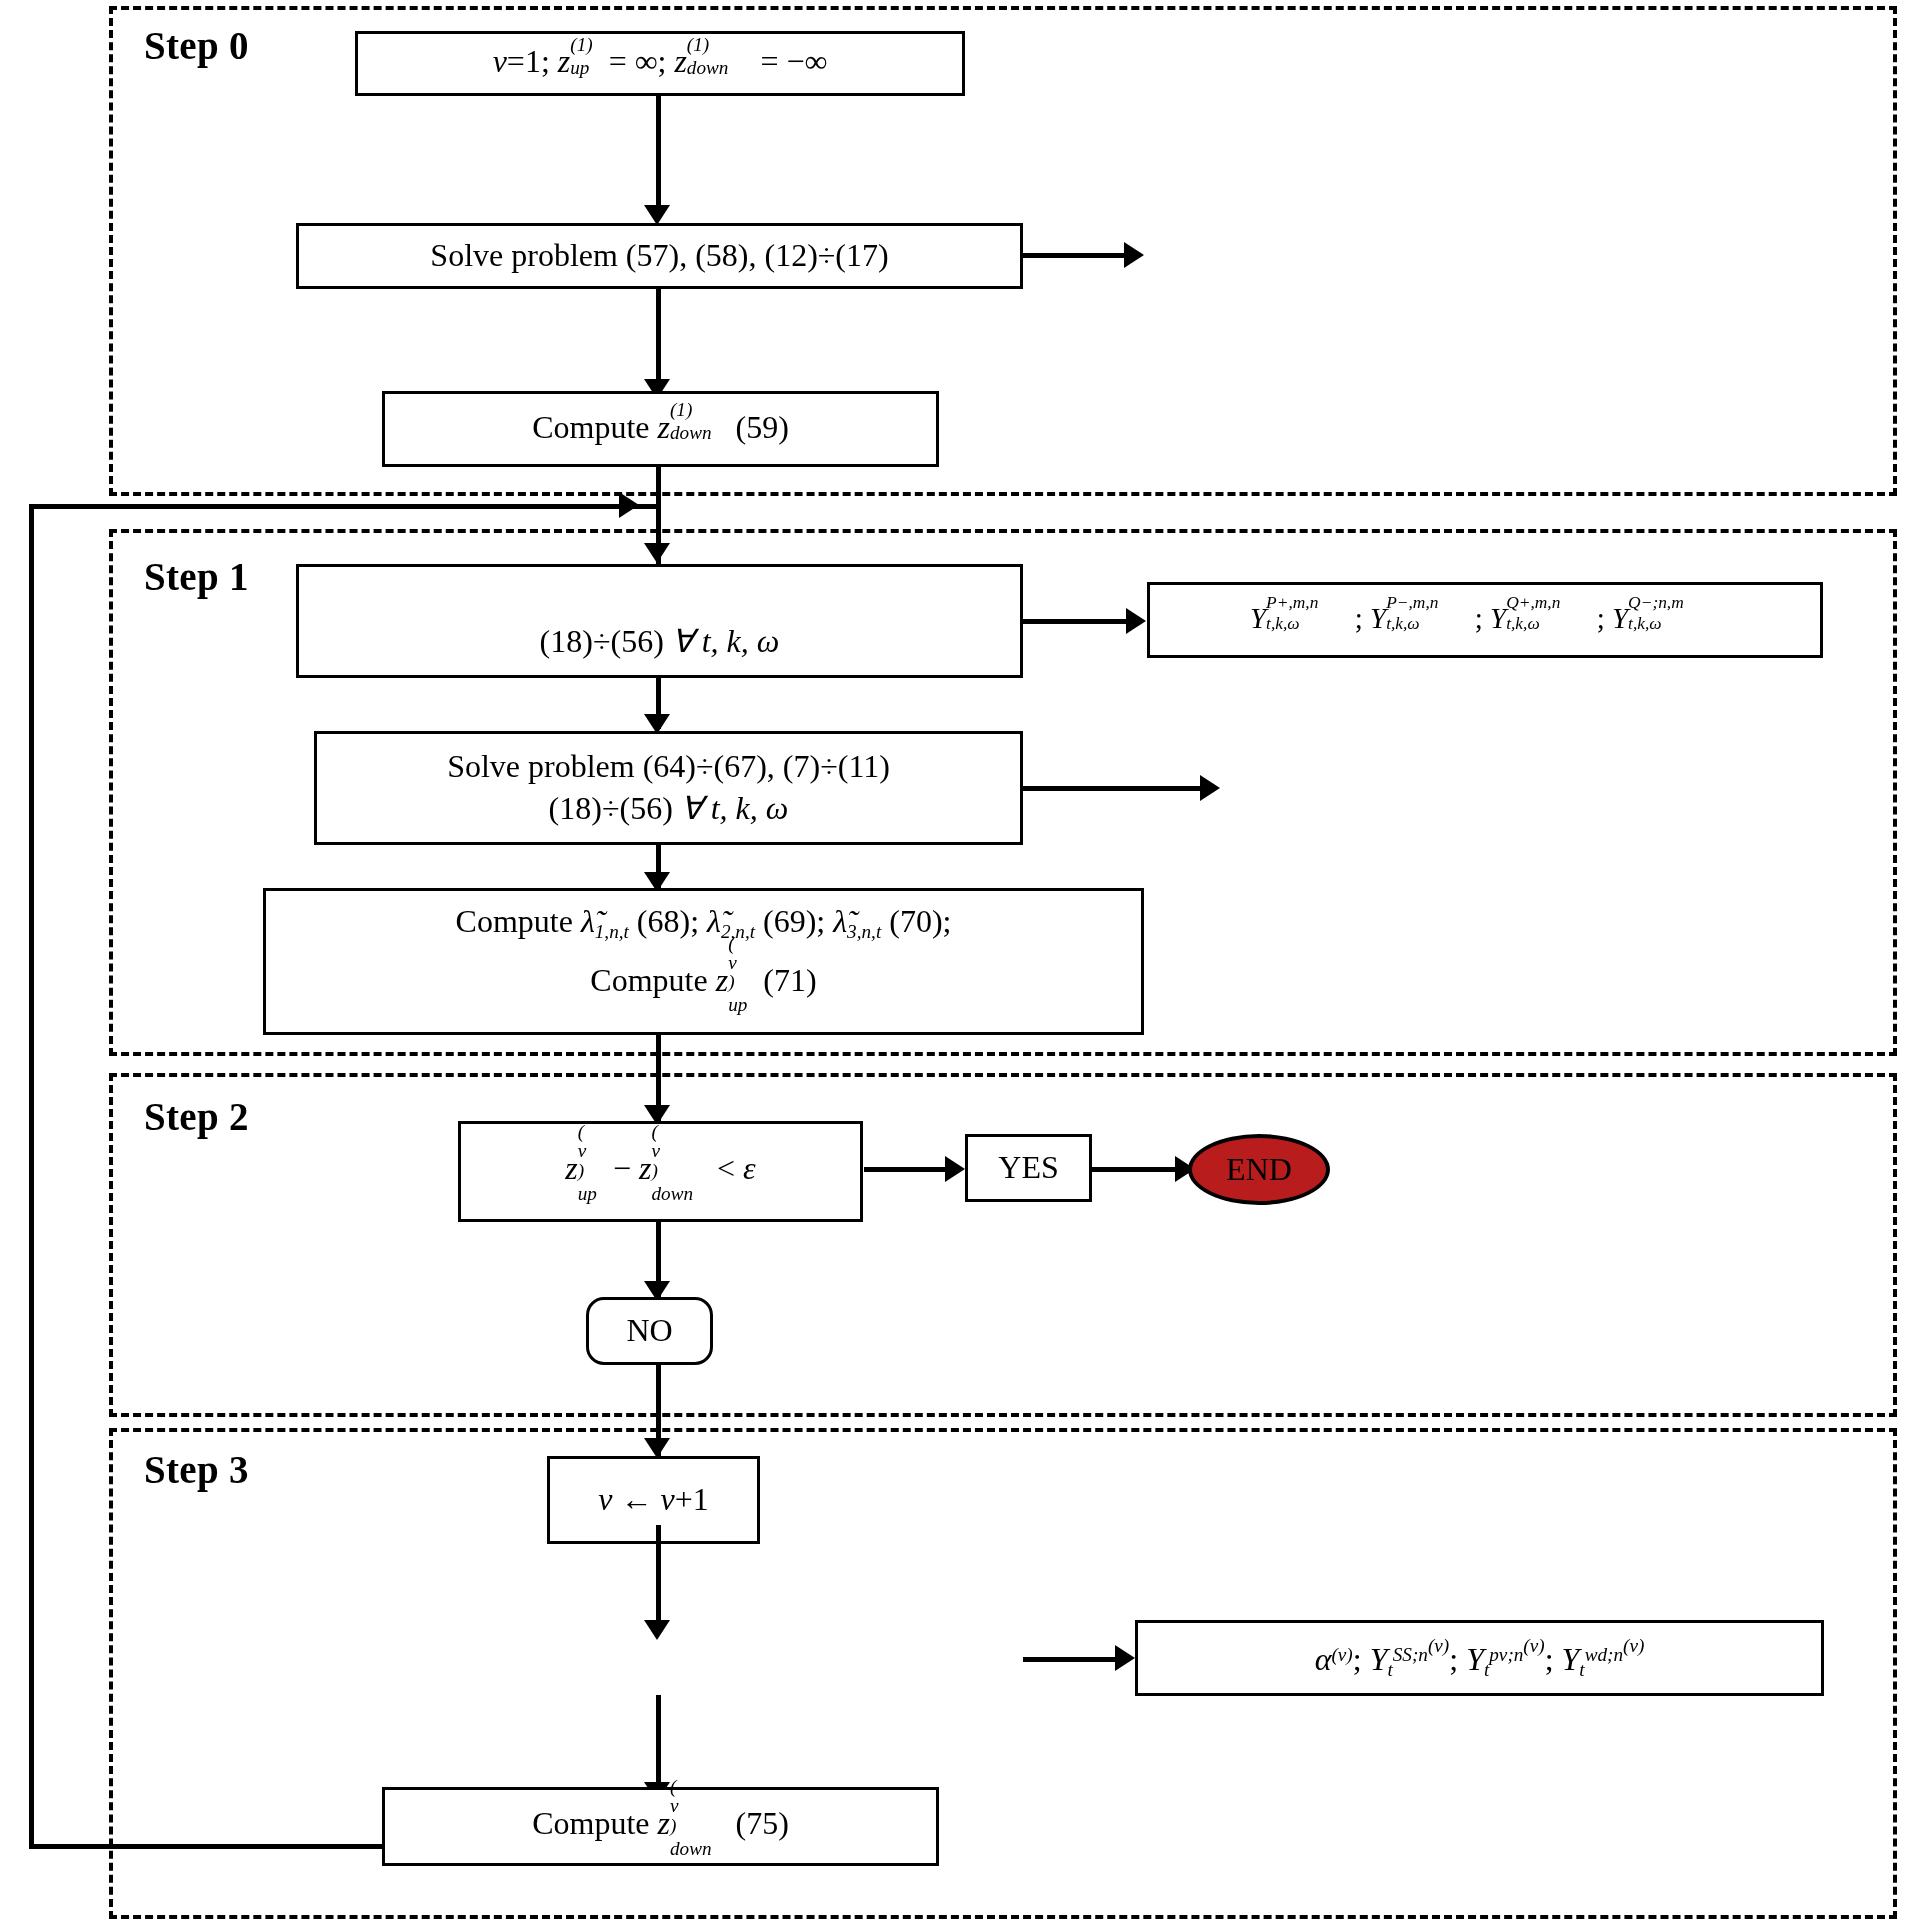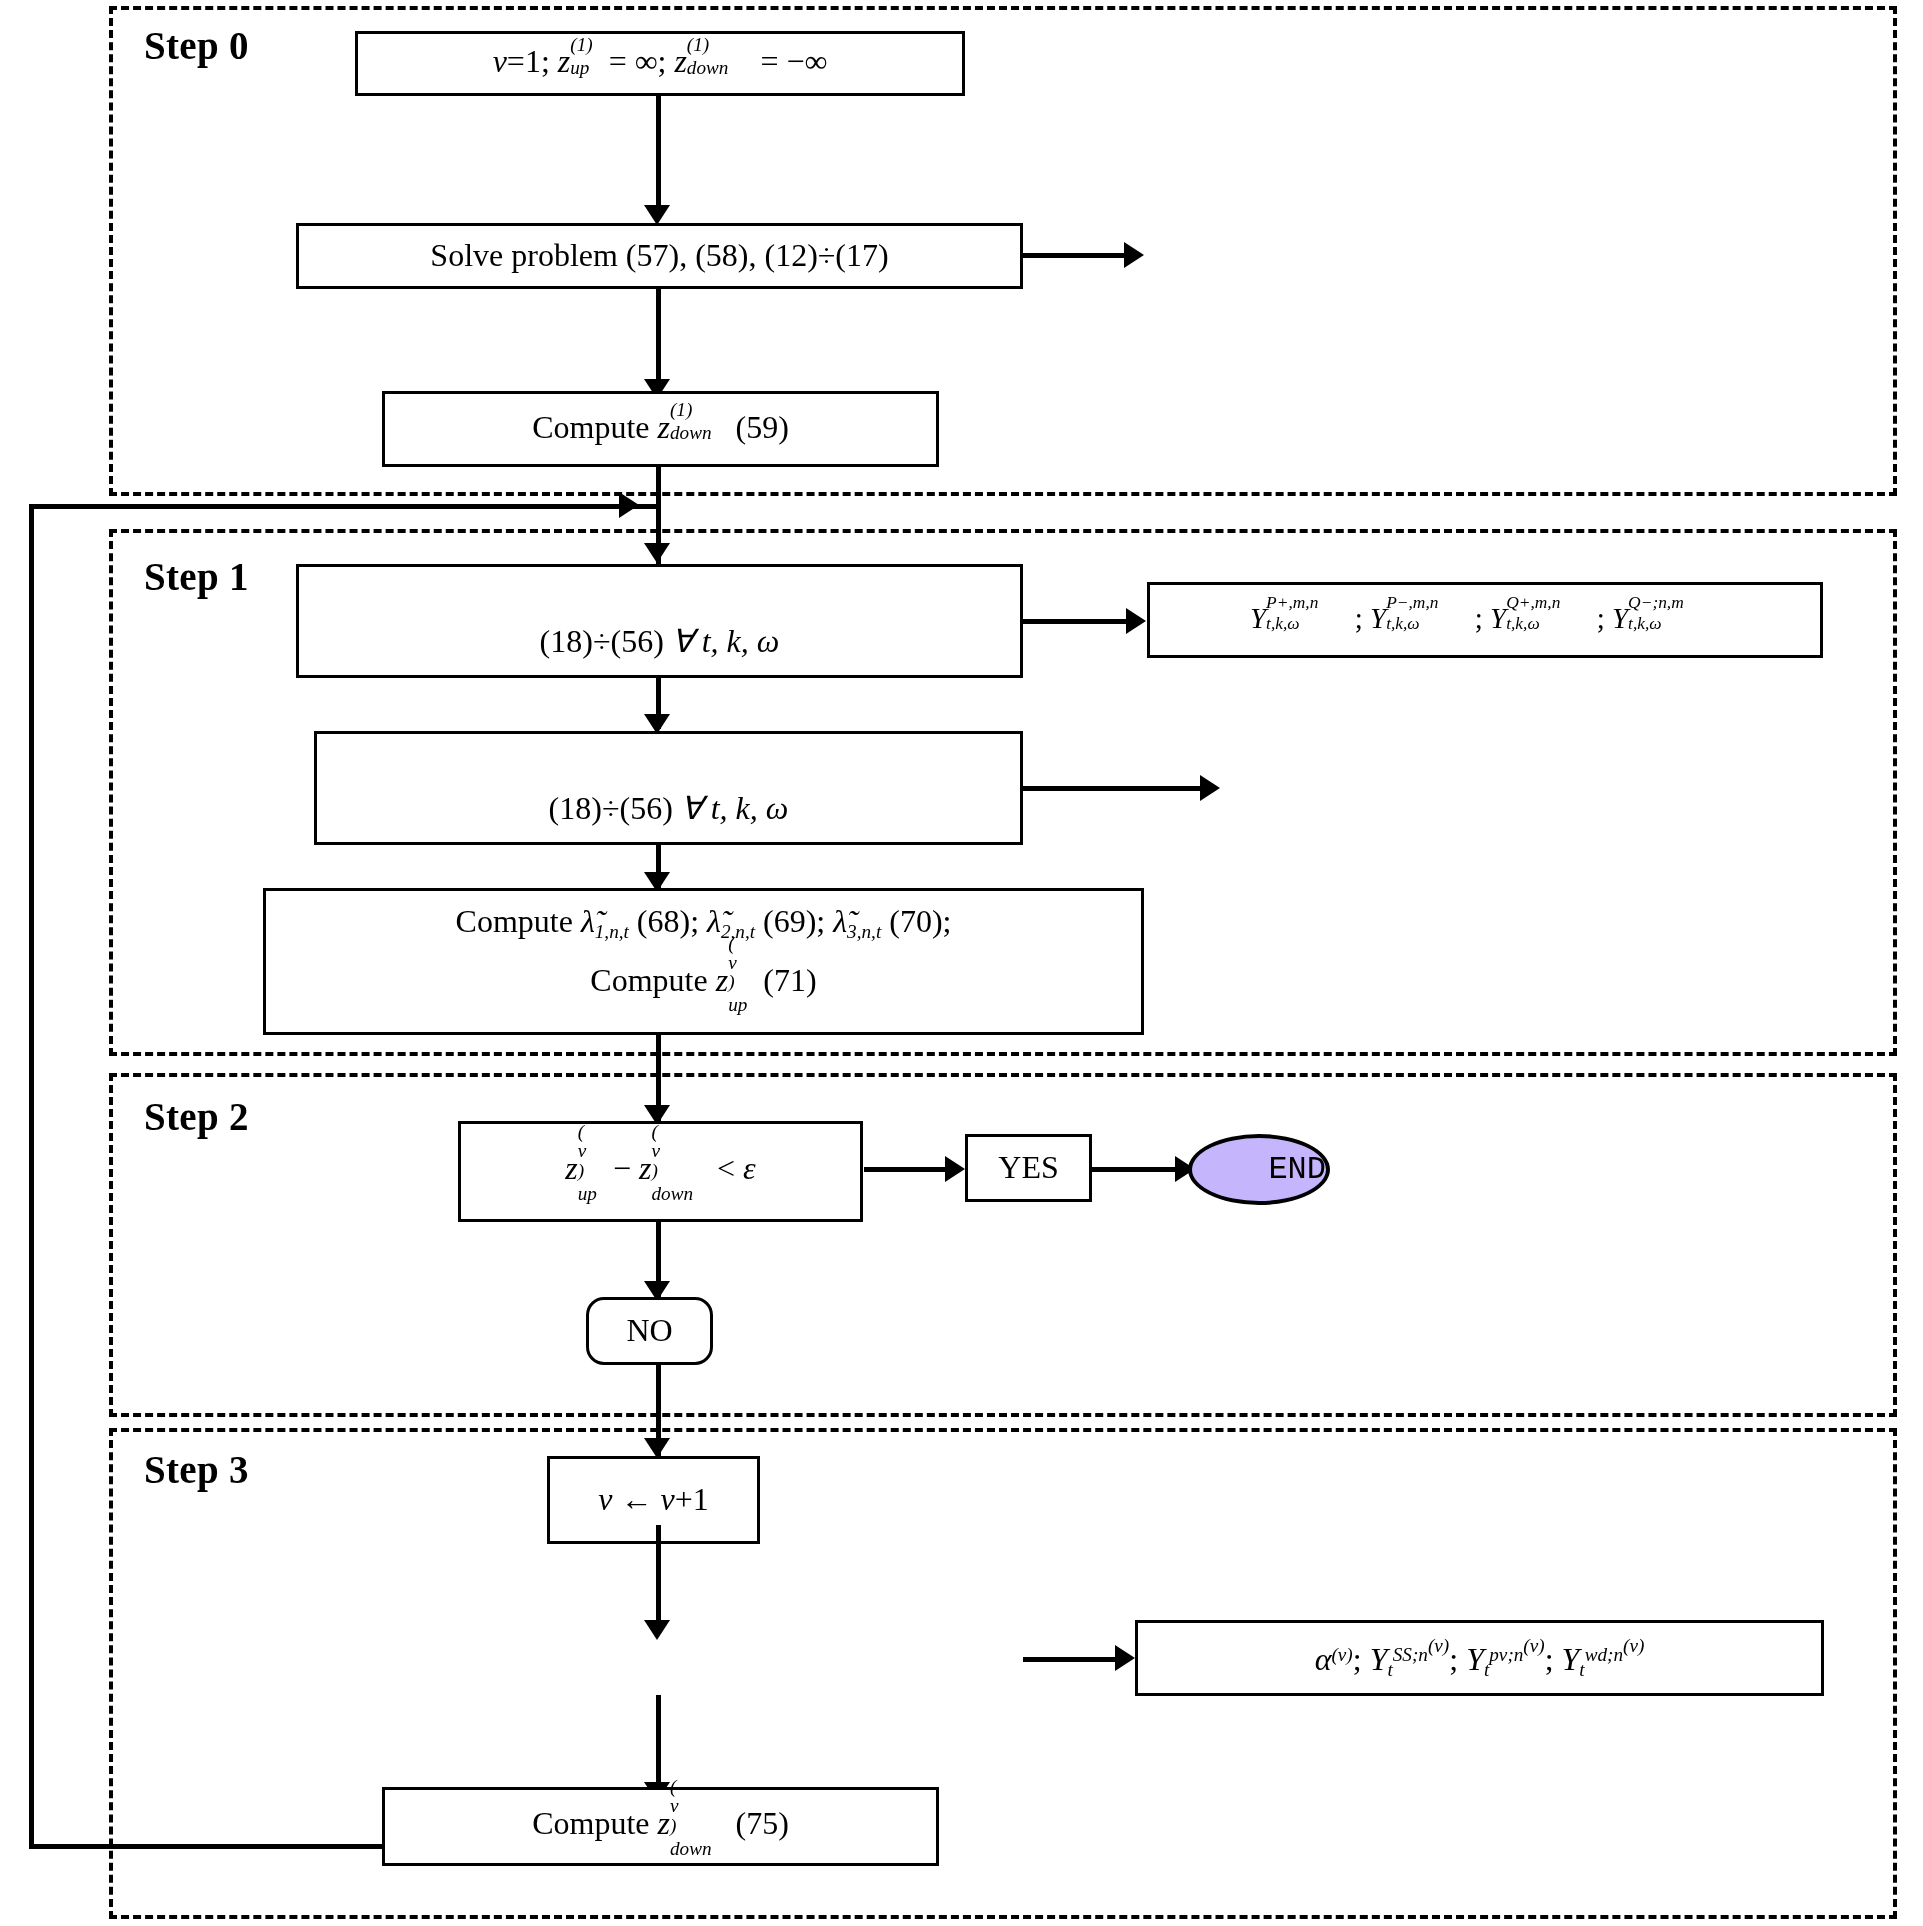--- a/index.html
+++ b/index.html
@@ -42,24 +42,23 @@
     padding:2px 5px;
   }
   .node.two-line{line-height:1.30;}
   .node-inner{width:100%;}
 
   .terminator{
     position:absolute;
     box-sizing:border-box;
     border:4.6px solid #000;
     border-radius:50%;
-    background:#c4b5fd;
-    display:flex;align-items:center;justify-content:flex-end;
+    background:#b91c1c;
+    display:flex;align-items:center;justify-content:center;
     font-size:32px;
-    font-family:Liberation Mono, monospace;
   }
 
   
   .vline{position:absolute;width:4.6px;background:#000;}
   .hline{position:absolute;height:4.6px;background:#000;}
   .arrow-down{
     position:absolute;width:0;height:0;
     border-left:13.7px solid transparent;
     border-right:13.7px solid transparent;
     border-top:20px solid #000;
@@ -146,21 +145,21 @@
       <span class="mvar">Y</span><span class="updown"><span class="top">Q+,m,n</span><span class="bot">t,k,ω</span></span>&nbsp;&nbsp;&nbsp;&nbsp;&nbsp;;
       <span class="mvar">Y</span><span class="updown"><span class="top">Q−;n,m</span><span class="bot">t,k,ω</span></span>&nbsp;&nbsp;&nbsp;&nbsp;&nbsp;
     </div>
   </div>
 
   <div class="vline" style="left:656px;top:678px;height:51px;"></div>
   <div class="arrow-down" style="left:644px;top:714px;"></div>
 
   <div class="node two-line" style="left:314px;top:731px;width:709px;height:114px;">
     <div class="node-inner">
-      <br>
+      <span>Solve problem (64)÷(67), (7)÷(11)</span><br>
       <span>(18)÷(56) <span class="mvar">∀ t, k, ω</span></span>
     </div>
   </div>
 
   <div class="hline" style="left:1023px;top:786px;width:185px;"></div>
   <div class="arrow-right" style="left:1200px;top:775px;"></div>
 
 
   <div class="vline" style="left:656px;top:845px;height:48px;"></div>
   <div class="arrow-down" style="left:644px;top:872px;"></div>

